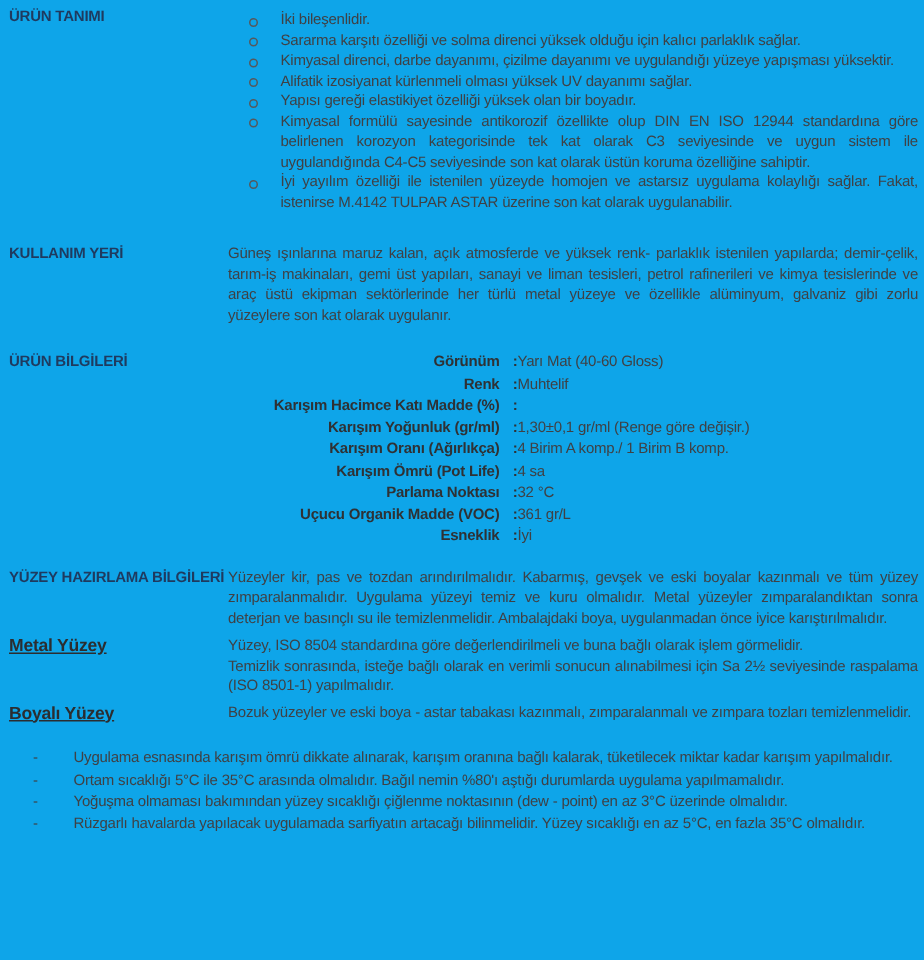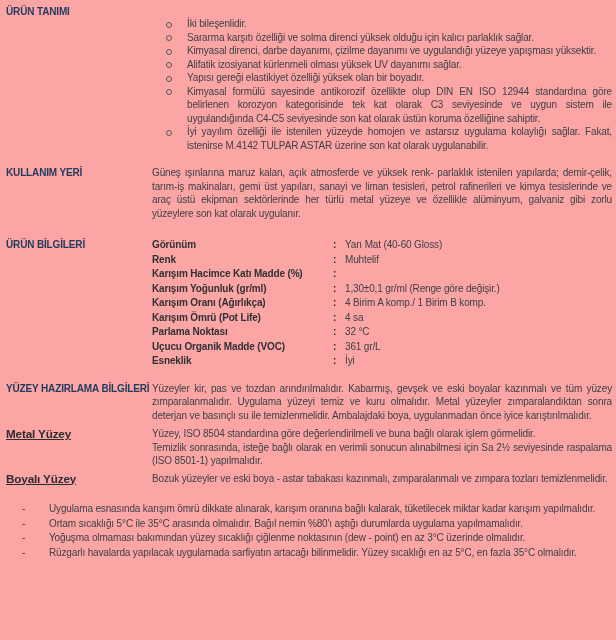--- a/index.html
+++ b/index.html
@@ -2,21 +2,21 @@
 <html lang="tr"><head>
 <meta charset="utf-8">
 <style>
   html, body { margin: 0; padding: 0; background: #ffffff; }
   .page {
     position: relative;
     width: 616px;
     height: 640px;
     box-sizing: border-box;
     padding: 5px 4px 0 6px;
-    background: #fca5a5;
+    background: #0ea5e9;
     font-family: "Liberation Sans", sans-serif;
     font-size: 10px;
     letter-spacing: -0.15px;
     line-height: 13.5px;
     color: #3f4145;
     overflow: hidden;
   }
   .row { display: grid; grid-template-columns: 146px 1fr; align-items: start; }
   .heading {
     margin: 0;
@@ -28,45 +28,45 @@
   .sub-label {
     margin: 0;
     font-weight: bold;
     color: #2b2d30;
     text-decoration: underline;
   }
   p.para { margin: 0; }
   .just { text-align: justify; }
 
   
-  .circle-list { list-style: none; margin: 12px 0 0 0; padding: 0; }
+  .circle-list { list-style: none; margin: 2px 0 0 0; padding: 0; }
   .circle-list li { position: relative; padding-left: 35px; margin: 0; }
   .circle-list li::before {
     content: "";
     position: absolute;
     left: 14px; top: 4.5px;
     width: 4px; height: 4px;
     border: 1px solid #55585c;
     border-radius: 50%;
   }
 
   
-  .sec-kullanim   { margin-top: 14px; }
+  .sec-kullanim   { margin-top: 21px; }
   .sec-bilgiler   { margin-top: 18px; }
   .sec-yuzey      { margin-top: 13px; }
   .sec-uygulama   { margin-top: 17px; }
 
   
   .spec-table { }
   .spec-row {
     display: grid;
     grid-template-columns: 181px 12px auto;
     line-height: 14.5px;
   }
-  .spec-label, .spec-colon { font-weight: bold; color: #2f3134; }
+  .spec-label, .spec-colon { font-weight: bold; color: #2f3134; text-align: right; }
   .spec-value { color: #3f4145; }
 
   
   .sub-row-metal  { margin-top: 5px; }
   .sub-row-boyali { margin-top: 4px; }
 
   
   .dash-list { list-style: none; margin: 17px 0 0 16px; padding: 0; }
   .dash-list li { position: relative; padding-left: 27px; line-height: 14.5px; }
   .dash-list li::before { content: "-"; position: absolute; left: 0; top: 0; }

